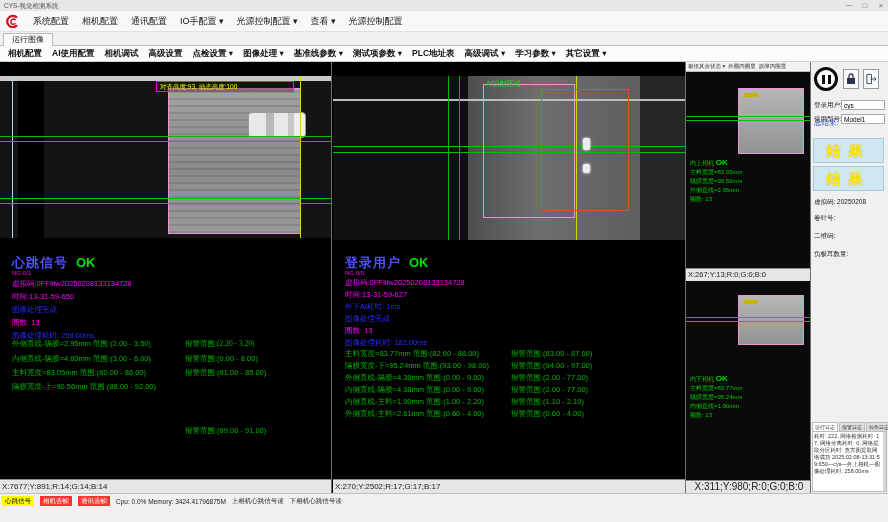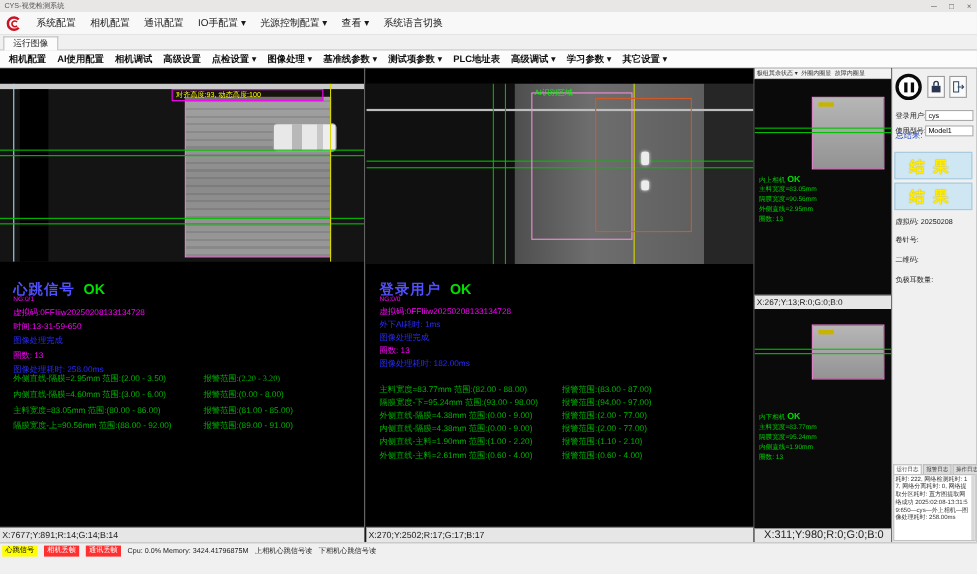--- a/index.html
+++ b/index.html
@@ -134,21 +134,21 @@
   <svg class="logo" viewBox="0 0 20 20">
     <path d="M16 5 A7.5 7.5 0 1 0 16 15" stroke="#cc1122" stroke-width="3" fill="none"></path>
     <path d="M14 8 A3.5 3.5 0 1 0 14 12.5" stroke="#cc1122" stroke-width="2" fill="none"></path>
   </svg>
   <span class="mi">系统配置</span>
   <span class="mi">相机配置</span>
   <span class="mi">通讯配置</span>
   <span class="mi">IO手配置 ▾</span>
   <span class="mi">光源控制配置 ▾</span>
   <span class="mi">查看 ▾</span>
-  <span class="mi">系统语言切换</span>
+  <span class="mi">光源控制配置</span>
 </div>
 
 <div class="tabrow">
   <div class="tab">运行图像</div>
 </div>
 
 <div class="toolbar">
   <span class="ti">相机配置</span>
   <span class="ti">AI使用配置</span>
   <span class="ti">相机调试</span>
@@ -196,21 +196,21 @@
   <div class="mrow" style="top:292px; left:0; width:331px;">
     <span class="mcell">内侧直线-隔膜=4.60mm 范围:(3.00 - 6.00)</span>
     <span class="mcell2" style="left:185px;">报警范围:(0.00 - 8.00)</span>
   </div>
   <div class="mrow" style="top:306px; left:0; width:331px;">
     <span class="mcell">主料宽度=83.05mm 范围:(80.00 - 86.00)</span>
     <span class="mcell2" style="left:185px;">报警范围:(81.00 - 85.00)</span>
   </div>
   <div class="mrow" style="top:320px; left:0; width:331px;">
     <span class="mcell">隔膜宽度-上=90.56mm 范围:(88.00 - 92.00)</span>
-    <span class="mcell2" style="left:185px;">报警范围:(89.00 - 91.00)</span>
+    <span class="mcell2" style="left:185px;margin-top:44px;">报警范围:(89.00 - 91.00)</span>
   </div>
   <div class="coordbar" style="left:0; top:417px; width:331px; height:14px;">X:7677;Y:891;R:14;G:14;B:14</div>
 
   <div class="vdiv" style="left:331px;"></div>
 
   <div class="viewport" style="left:333px; top:14px; width:352px; height:164px;">
     <div class="vm-left"></div>
     <div class="vm-body"></div>
     <div class="vm-right"></div>
     <div class="vm-topline"></div>
@@ -224,20 +224,21 @@
     <div class="vm-ailabel">AI识别区域</div>
     <div class="glint" style="left:250px; top:62px; width:7px; height:12px;"></div>
     <div class="glint" style="left:250px; top:88px; width:7px; height:9px;"></div>
   </div>
   <div class="info mid-info" style="left:345px; top:192px;">
     <div class="cam-title">
       <span>登录用户</span><span class="ok">OK</span>
     </div>
     <div class="ln-tiny">NG:0/0</div>
     <div class="ln-mag">虚拟码:0FFIiiw20250208133134728</div>
+    <div class="ln-mag">时间:13-31-59-627</div>
     <div class="ln-blu">外下AI耗时: 1ms</div>
     <div class="ln-blu">图像处理完成</div>
     <div class="ln-mag">圈数: 13</div>
     <div class="ln-blu">图像处理耗时: 182.00ms</div>
   </div>
   <div class="mrow" style="top:287px; left:333px; width:352px;">
     <span class="mcell">主料宽度=83.77mm 范围:(82.00 - 88.00)</span>
     <span class="mcell2" style="left:178px;">报警范围:(83.00 - 87.00)</span>
   </div>
   <div class="mrow" style="top:299px; left:333px; width:352px;">

